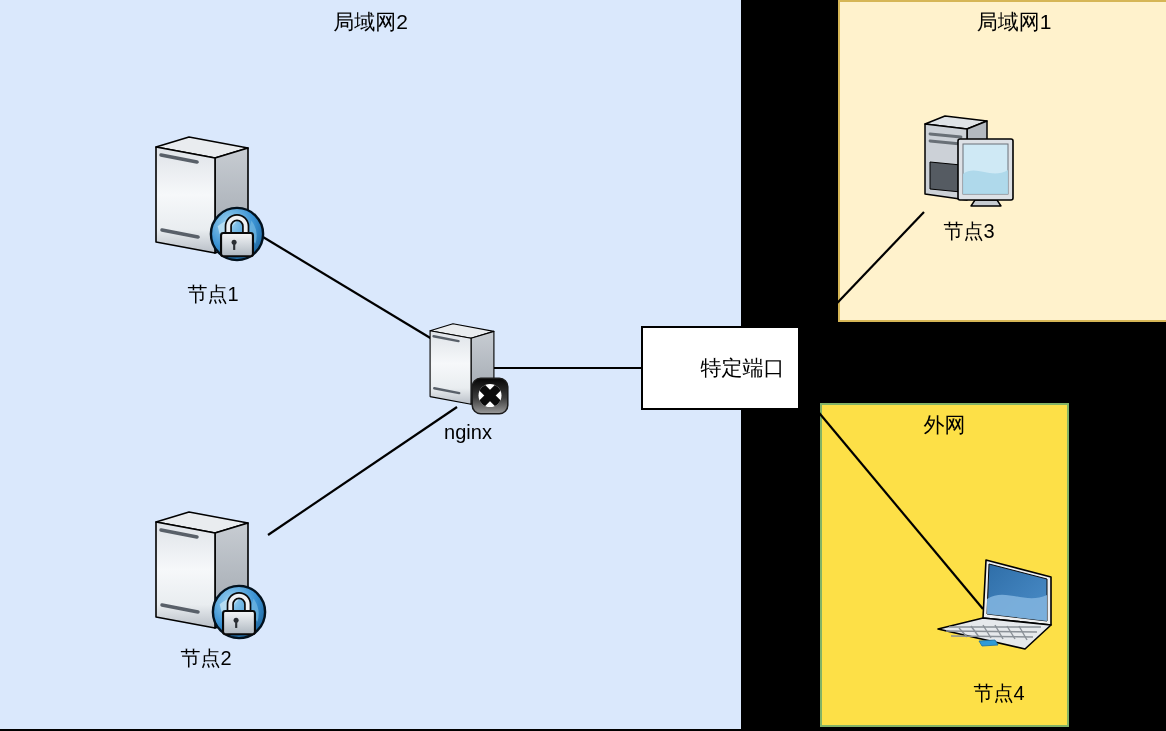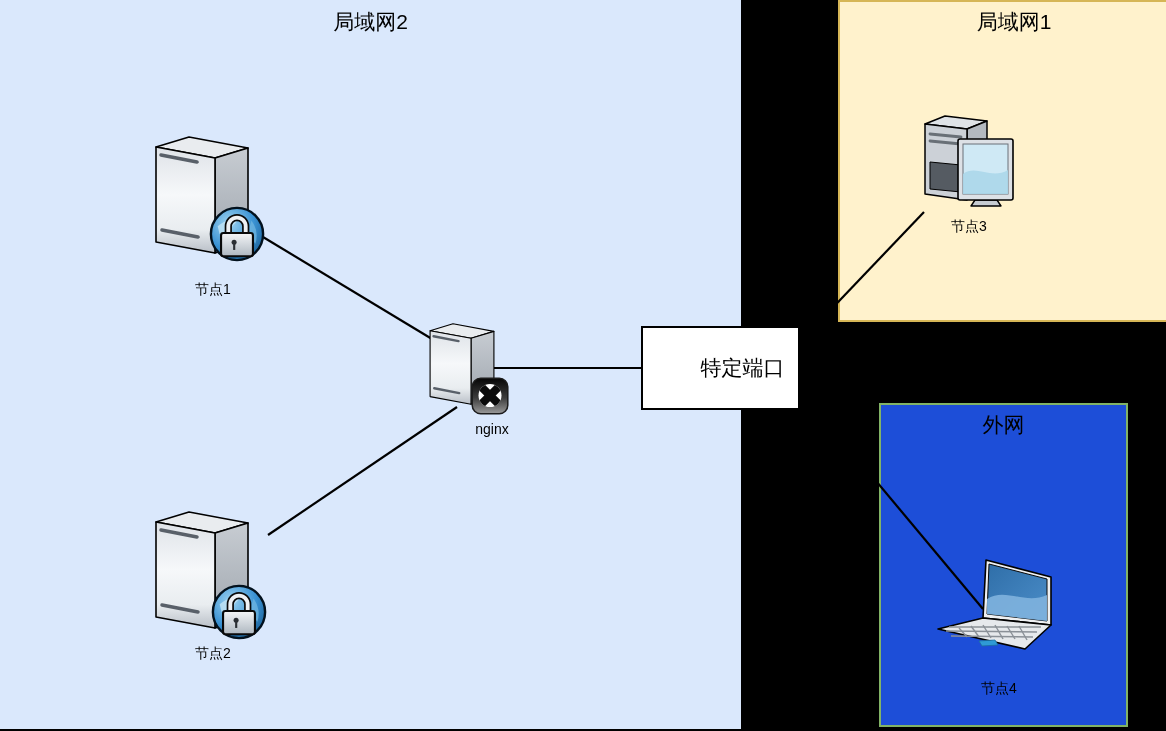--- a/index.html
+++ b/index.html
@@ -4,31 +4,31 @@
 <style>
   html,body{margin:0;padding:0;background:#000;}
   #canvas{
     position:relative;width:1166px;height:731px;overflow:hidden;
     background:#000;
     font-family:"Liberation Sans","DejaVu Sans",sans-serif;
   }
   .region{position:absolute;box-sizing:border-box;}
   #region-lan2{left:0;top:0;width:741px;height:729px;background:#dae8fc;}
   #region-lan1{left:838px;top:0;width:352px;height:322px;background:#fff2cc;border:2px solid #d6b656;}
-  #region-wan{left:879px;top:403px;width:249px;height:324px;background:#1d4ed8;border:2px solid #82b366;}
+  #region-wan{left:820px;top:403px;width:249px;height:324px;background:#fde047;border:2px solid #82b366;}
   .region-title{
     position:absolute;left:0;top:8px;width:100%;text-align:center;
     font-size:21px;color:#000;
   }
   #region-lan1 .region-title,#region-wan .region-title{top:6px;}
   #edges-svg{position:absolute;left:0;top:0;z-index:2;}
   .node-icon{position:absolute;z-index:3;}
   .node-label{
     position:absolute;z-index:4;transform:translateX(-50%);
-    font-size:14px;color:#000;white-space:nowrap;text-align:right;
+    font-size:20px;color:#000;white-space:nowrap;text-align:right;
   }
   #port-box{
     position:absolute;left:641px;top:326px;width:159px;height:84px;z-index:3;
     box-sizing:border-box;background:#fff;border:2px solid #000;
     display:flex;align-items:center;justify-content:center;
     font-size:21px;color:#000;padding-left:44px;
   }
 </style>
 </head>
 <body>
@@ -115,37 +115,37 @@
     <use href="#globe-lock"></use>
   </svg>
   <div class="node-label" style="left:213px;top:281px">节点1</div>
 
   <svg class="node-icon" style="left:153px;top:508px" width="98" height="124" viewBox="0 0 98 124">
     <use href="#server-shape"></use>
   </svg>
   <svg class="node-icon" style="left:210px;top:583px" width="58" height="58" viewBox="0 0 60 60">
     <use href="#globe-lock"></use>
   </svg>
-  <div class="node-label" style="left:213px;top:645px">节点2</div>
+  <div class="node-label" style="left:206px;top:645px">节点2</div>
 
   <svg class="node-icon" style="left:428px;top:320px" width="68" height="88" viewBox="0 0 98 124">
     <use href="#server-shape"></use>
   </svg>
   <svg class="node-icon" style="left:471px;top:377px" width="38" height="38" viewBox="0 0 38 38">
     <rect x="1.2" y="1.2" width="35.6" height="35.6" rx="8.5" fill="url(#shutterGrad)" stroke="#1c1c1c" stroke-width="1.5"></rect>
     <clipPath id="shClip">
         <circle cx="19" cy="18.5" r="11.5"></circle>
       </clipPath>
     <circle cx="19" cy="18.5" r="11.5" fill="#fff"></circle>
     <g clip-path="url(#shClip)">
       <line x1="9.5" y1="9" x2="28.5" y2="28" stroke="#0b0b0b" stroke-width="8" stroke-linecap="round"></line>
       <line x1="28.5" y1="9" x2="9.5" y2="28" stroke="#0b0b0b" stroke-width="8" stroke-linecap="round"></line>
     </g>
   </svg>
-  <div class="node-label" style="left:492px;top:421px">nginx</div>
+  <div class="node-label" style="left:468px;top:421px">nginx</div>
 
   <svg class="node-icon" style="left:921px;top:112px" width="94" height="98" viewBox="0 0 94 98">
     <polygon points="4,12 24,4 66,9 46,17" fill="#dfe3e7" stroke="#000" stroke-width="1.5" stroke-linejoin="round"></polygon>
     <polygon points="46,17 66,9 66,72 46,82" fill="#b3b9c0" stroke="#000" stroke-width="1.5" stroke-linejoin="round"></polygon>
     <polygon points="4,12 46,17 46,88 4,82" fill="#ccd1d7" stroke="#000" stroke-width="1.5" stroke-linejoin="round"></polygon>
     <line x1="9" y1="22" x2="40" y2="25" stroke="#697077" stroke-width="2.8" stroke-linecap="round"></line>
     <line x1="9" y1="29" x2="40" y2="32" stroke="#697077" stroke-width="2.8" stroke-linecap="round"></line>
     <polygon points="9,50 40,53 40,80 9,77" fill="#555b62" stroke="#000" stroke-width="1"></polygon>
     <polygon points="54,88 76,88 80,94 50,94" fill="#c6cbd1" stroke="#000" stroke-width="1.4" stroke-linejoin="round"></polygon>
     <rect x="37" y="27" width="55" height="61" rx="2" fill="#dde1e6" stroke="#000" stroke-width="1.6"></rect>

